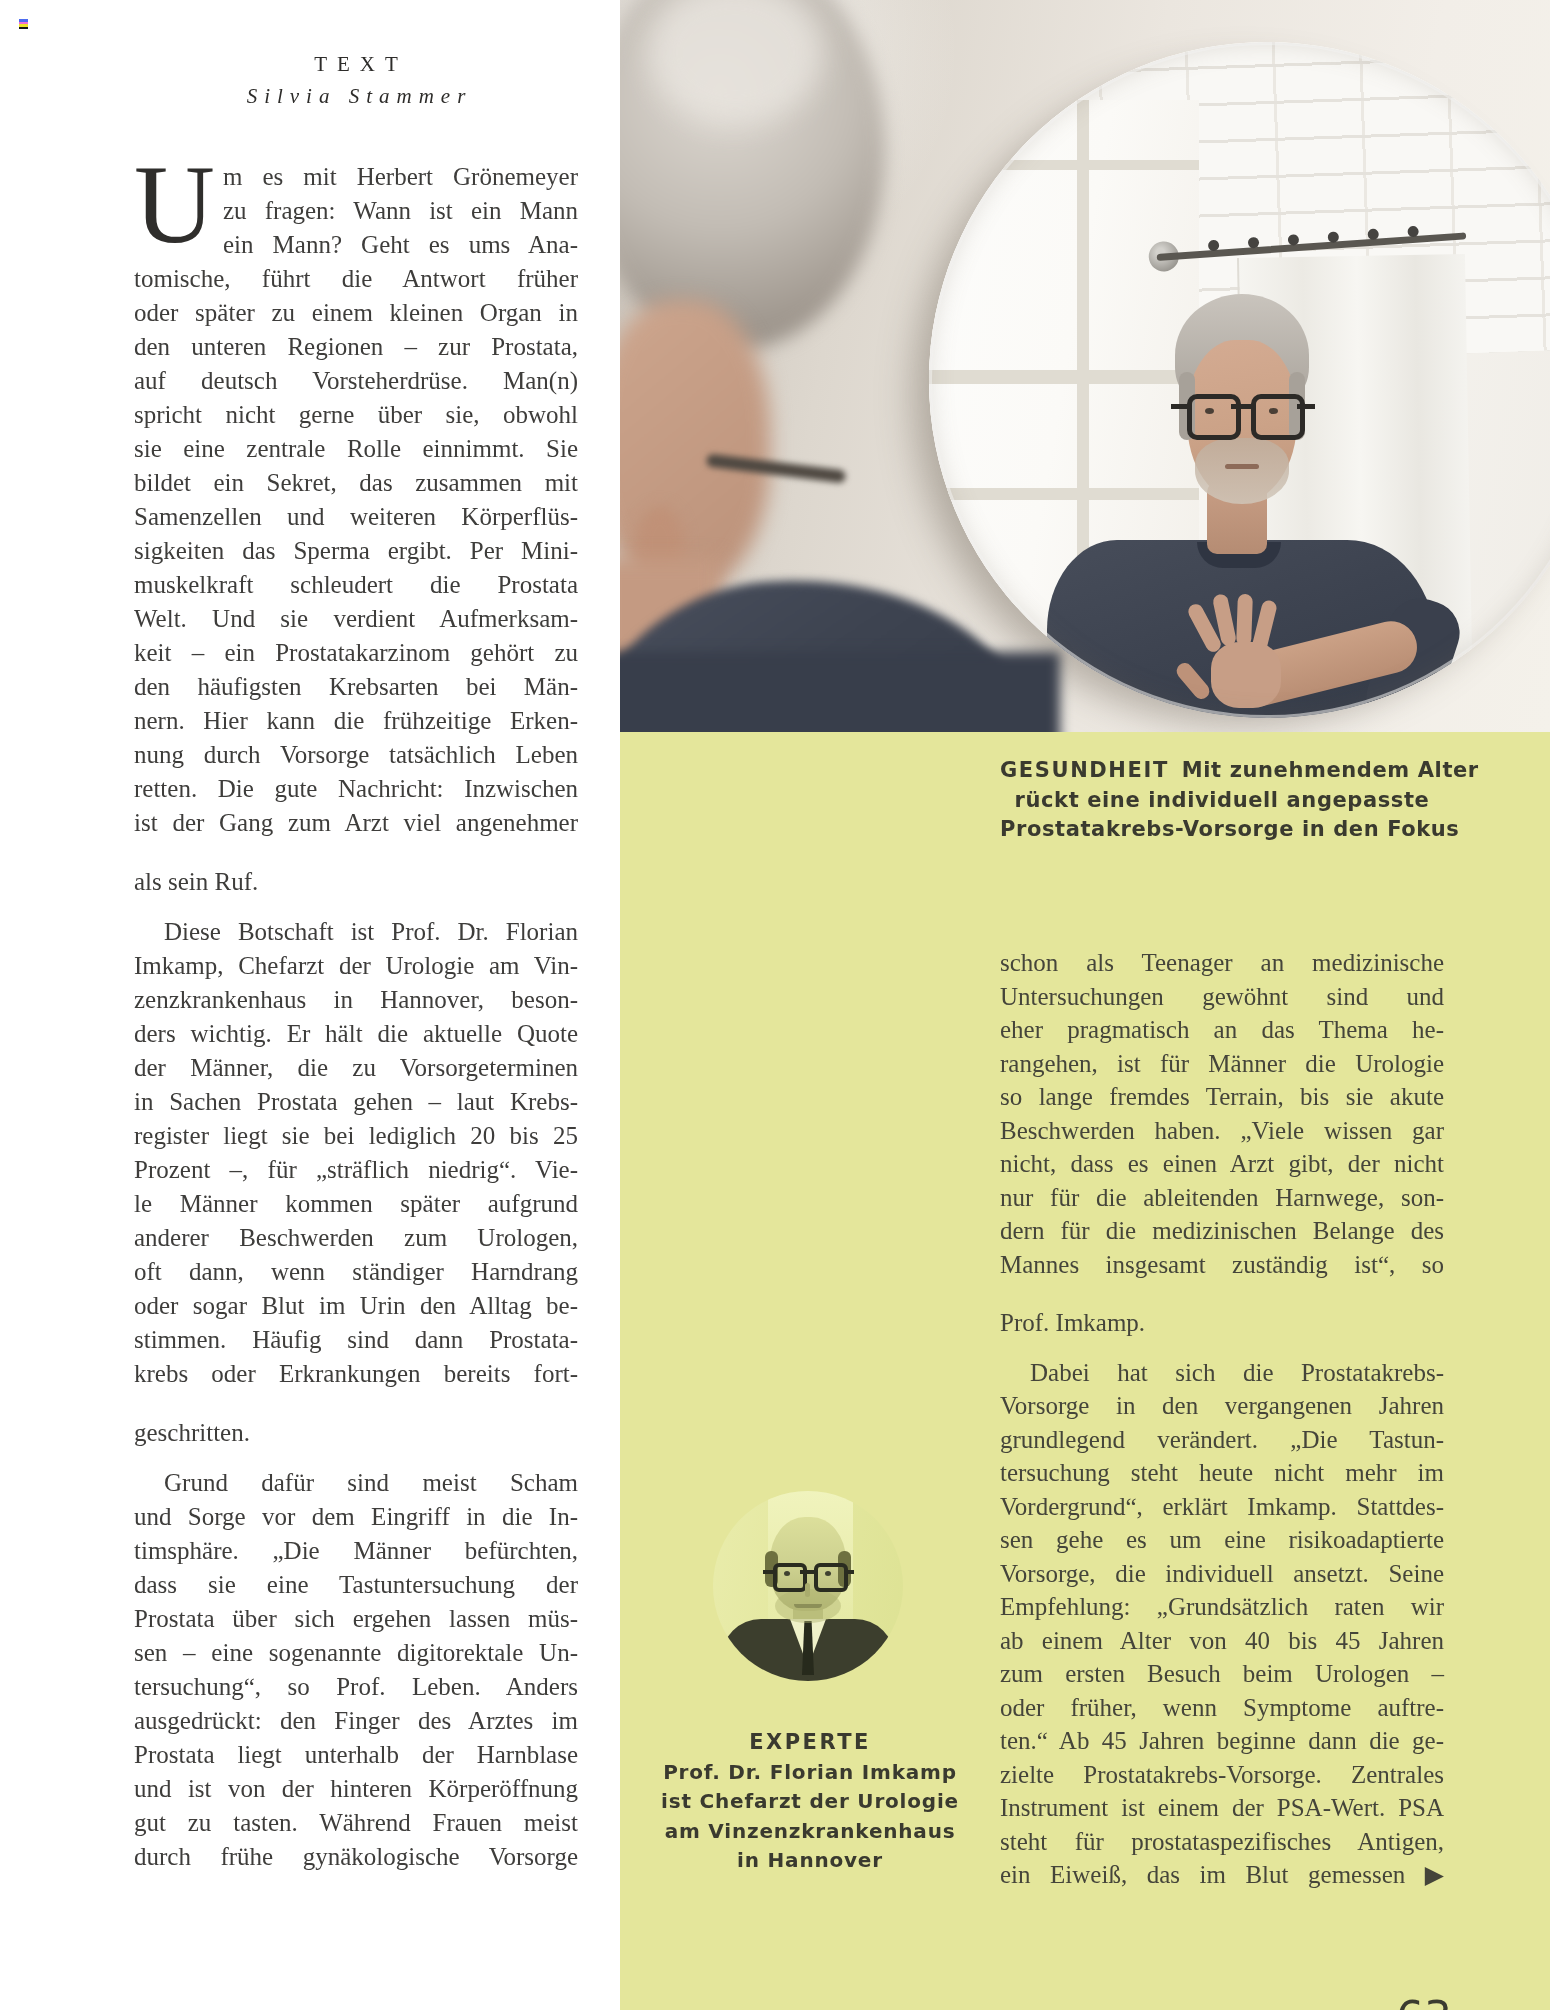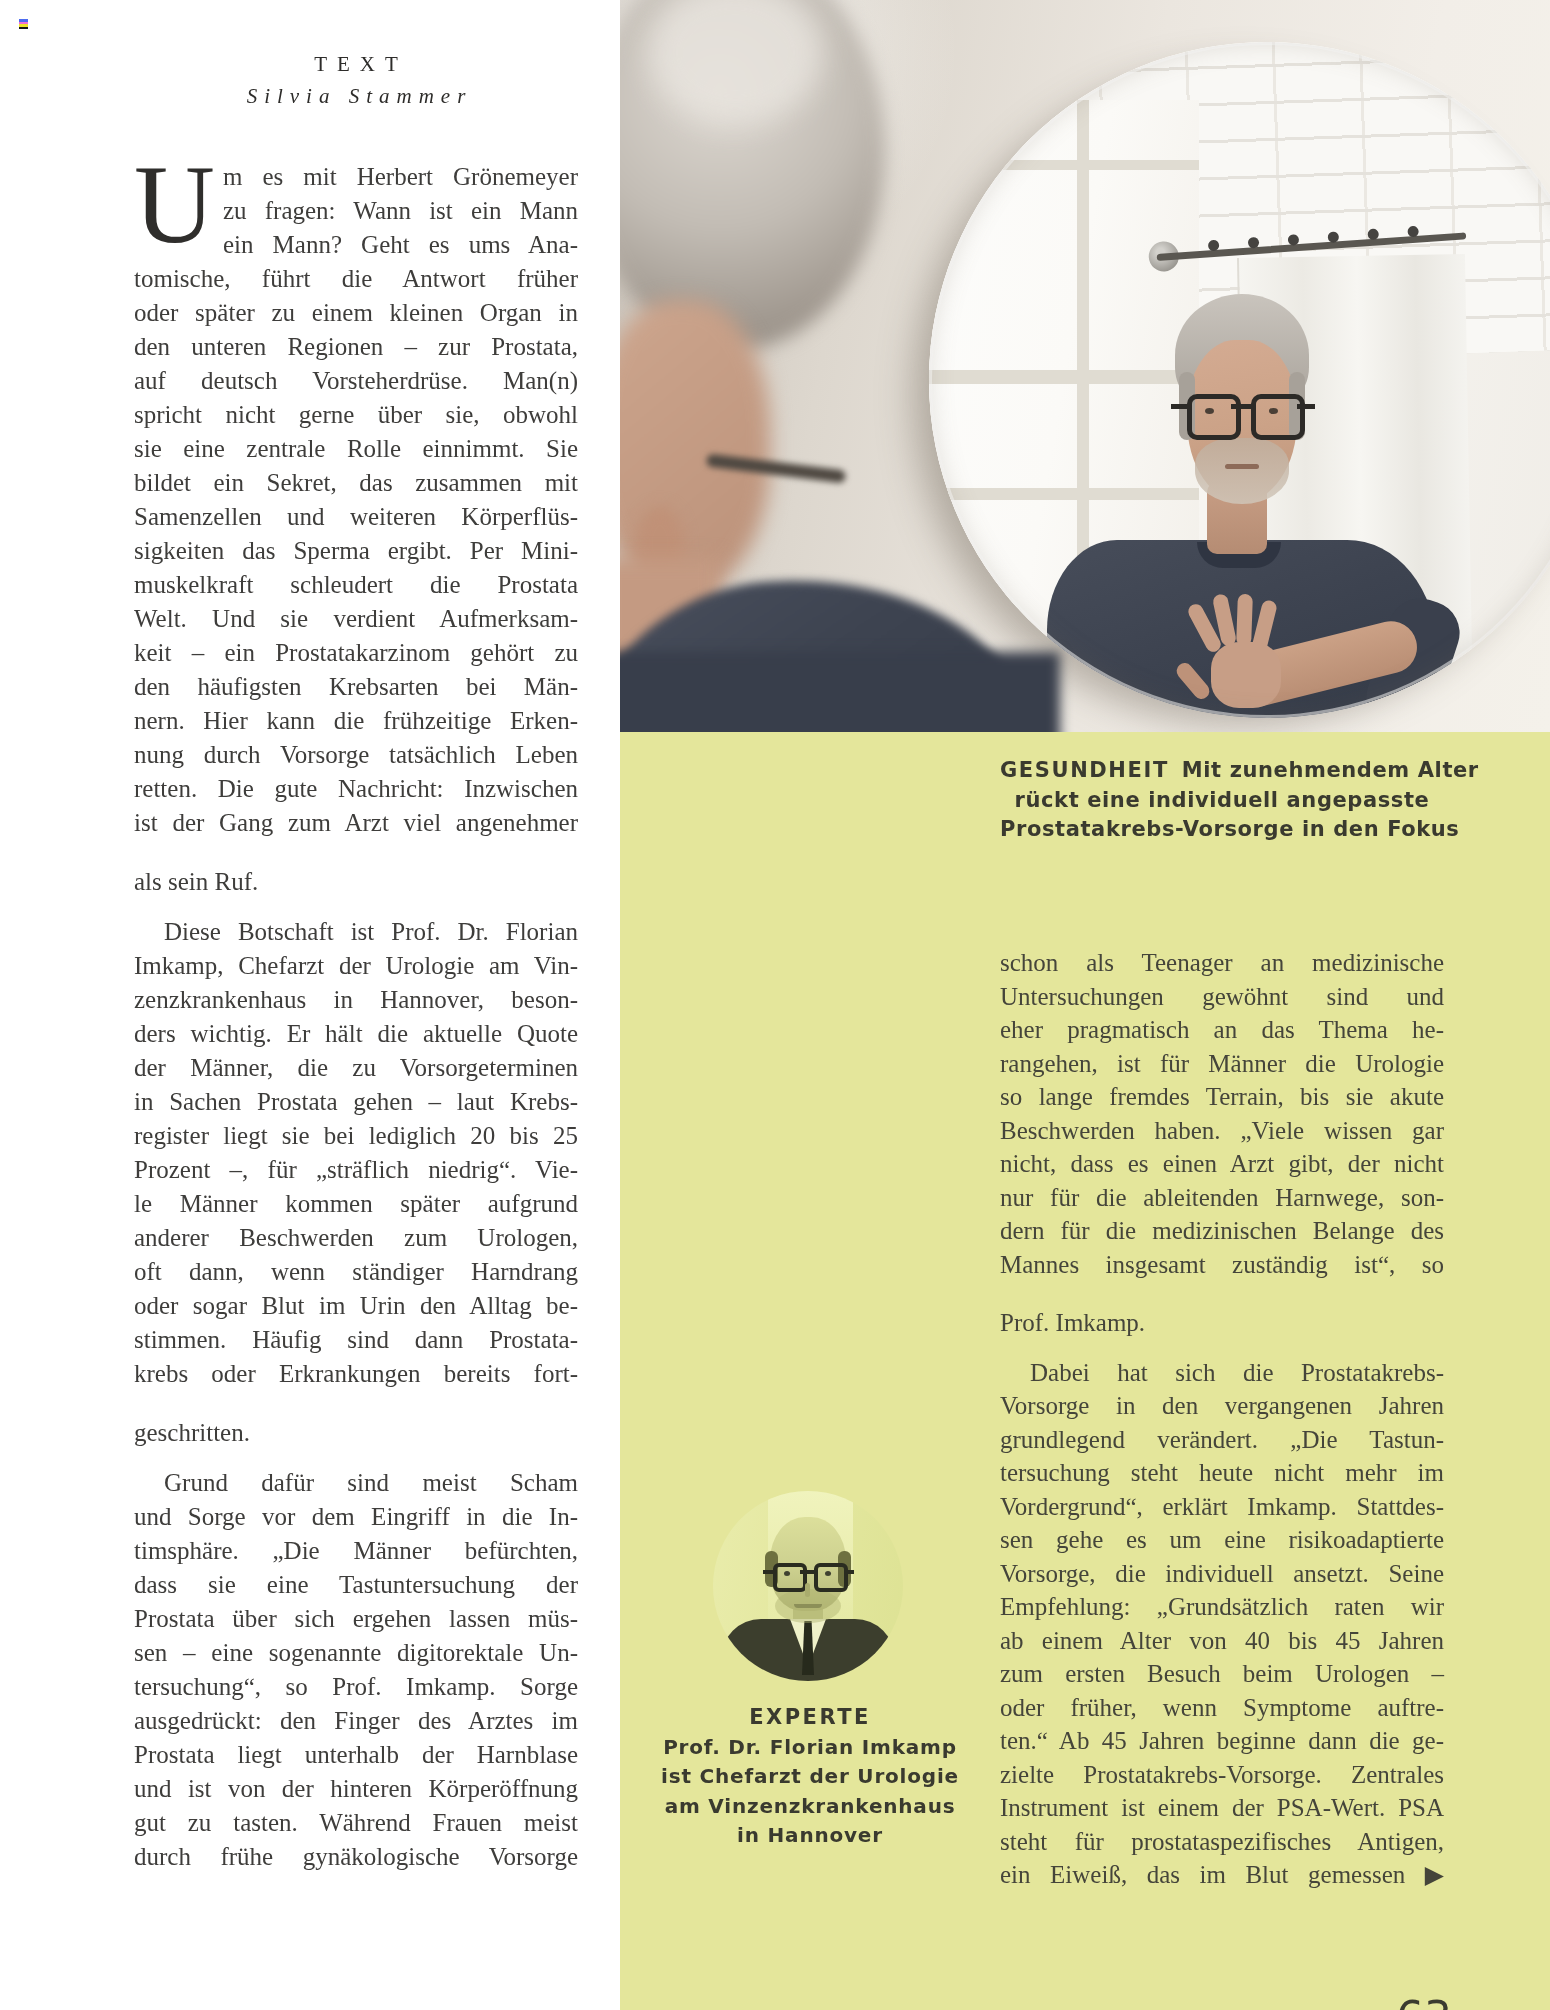--- a/index.html
+++ b/index.html
@@ -118,21 +118,21 @@
   .p-sidehair{position:absolute;width:13px;height:36px;border-radius:6px;background:#6e7140;}
   .p-lens{position:absolute;top:72px;width:26px;height:21px;border:4px solid #2a2c20;border-radius:6px;}
   .p-bridge{position:absolute;left:87px;top:79px;width:16px;height:4px;background:#2a2c20;}
   .p-temple{position:absolute;top:79px;width:10px;height:4px;background:#2a2c20;}
   .p-eye{position:absolute;width:6px;height:5px;border-radius:50%;background:#3f4130;}
   .p-nose{position:absolute;left:92px;top:92px;width:5px;height:14px;border-radius:3px;background:#a9ac6d;}
   .p-mouth{position:absolute;left:81px;top:113px;width:28px;height:4px;border-radius:0 0 6px 6px;background:#8c8f58;}
   .p-stubble{position:absolute;left:62px;top:98px;width:66px;height:34px;border-radius:50%;background:#b0b372;opacity:.45;}
   .expert-caption{position:absolute;left:620px;top:1703px;width:380px;text-align:center;
          font-family:"DejaVu Sans","Liberation Sans",sans-serif;font-weight:600;color:#3a3a2f;white-space:nowrap;}
-  .exp-label{font-size:21px;letter-spacing:2.5px;line-height:29.5px;font-weight:700;}
+  .exp-label{font-size:21px;letter-spacing:2.5px;line-height:29.5px;font-weight:700;margin-top:25px;}
   .exp-line{font-size:20px;letter-spacing:0.8px;line-height:29.5px;}
 
   
   .pagenum{position:absolute;left:1396px;top:1992px;font-family:"DejaVu Sans","Liberation Sans",sans-serif;
          font-weight:400;font-size:44px;color:#3b3b30;}
 </style>
 </head>
 <body>
 
 <div class="stage">
@@ -186,21 +186,21 @@
       <div class="tline">oder sogar Blut im Urin den Alltag be-</div>
       <div class="tline">stimmen. Häufig sind dann Prostata-</div>
       <div class="tline">krebs oder Erkrankungen bereits fort-</div>
       <div class="tline pl">geschritten.</div>
       <div class="tline ind">Grund dafür sind meist Scham</div>
       <div class="tline">und Sorge vor dem Eingriff in die In-</div>
       <div class="tline">timsphäre. „Die Männer befürchten,</div>
       <div class="tline">dass sie eine Tastuntersuchung der</div>
       <div class="tline">Prostata über sich ergehen lassen müs-</div>
       <div class="tline">sen – eine sogenannte digitorektale Un-</div>
-      <div class="tline">tersuchung“, so Prof. Imkamp. Sorge</div>
+      <div class="tline">tersuchung“, so Prof. Leben. Anders</div>
       <div class="tline">ausgedrückt: den Finger des Arztes im</div>
       <div class="tline">Prostata liegt unterhalb der Harnblase</div>
       <div class="tline">und ist von der hinteren Körperöffnung</div>
       <div class="tline">gut zu tasten. Während Frauen meist</div>
       <div class="tline">durch frühe gynäkologische Vorsorge</div>
     </div>
 
   <div class="photo">
     <div class="wall-glow"></div>
 

